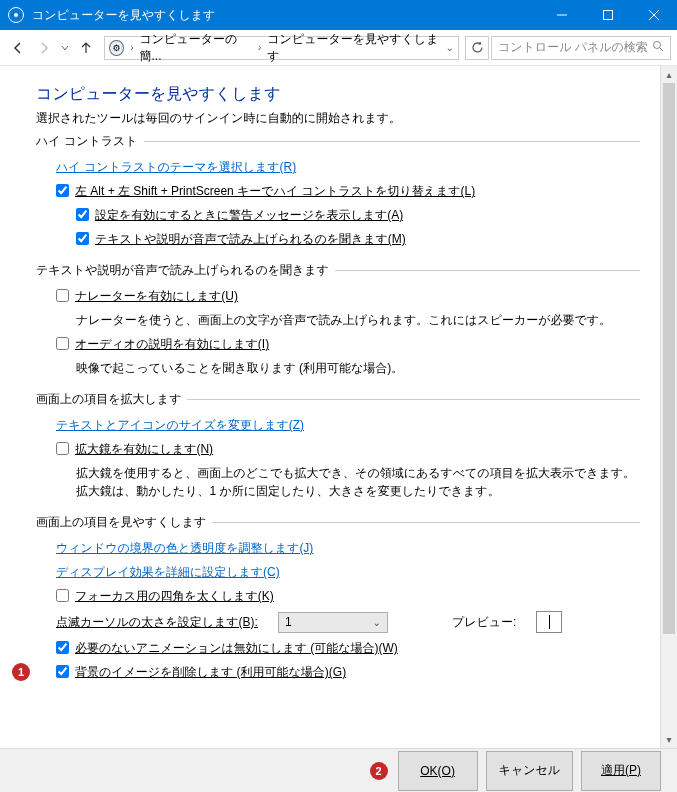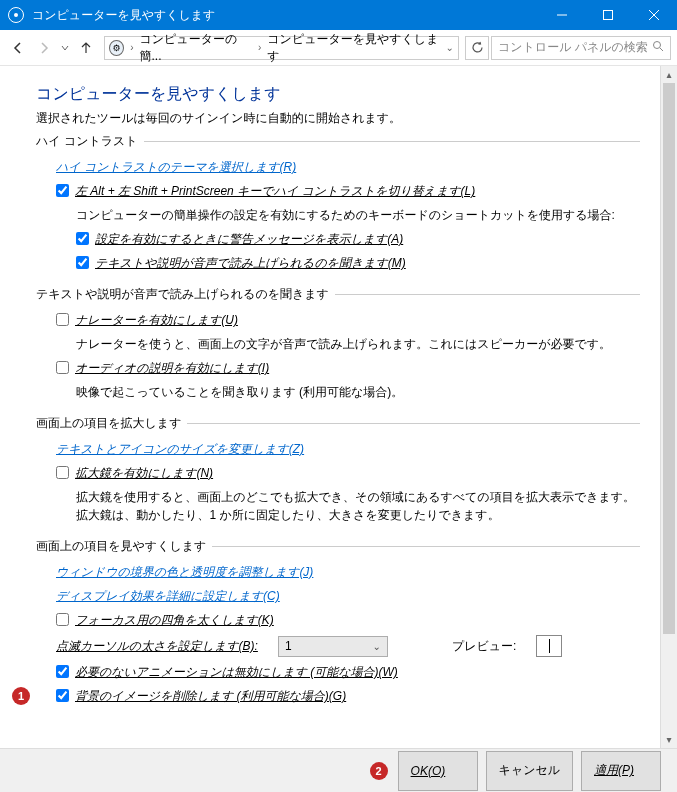--- a/index.html
+++ b/index.html
@@ -71,40 +71,40 @@
   .group-header { display:flex;align-items:center; margin-bottom:8px;}
   .group-header .label { white-space:nowrap; padding-right:6px;}
   .group-header .line { flex:1;height:1px;background:#ccc;}
   .indent1 { padding-left: 20px; }
   .indent2 { padding-left: 40px; }
   .link { color:#0066cc; }
   .row { margin: 4px 0 6px 0; line-height:1.5;}
   .desc { color:#000; }
   label.cb { display:flex;align-items:flex-start;gap:6px;}
   label.cb input { margin:2px 0 0 0; width:13px;height:13px;}
-  .u { text-decoration: underline; font-style: italic; }
+  .u { text-decoration: underline; }
   .cursor-row { display:flex;align-items:center;gap:20px;}
   .select-box { border:1px solid #adadad;width:110px;height:21px;display:flex;align-items:center;padding:0 6px;justify-content:space-between;background:#e9e9e9;}
   .preview-box { border:1px solid #888;width:26px;height:22px;display:flex;align-items:center;justify-content:center;}
   .preview-cursor { width:1px;height:14px;background:#000;}
   
   .badge {
     width:18px;height:18px;border-radius:50%;background:#c62828;color:#fff;
     display:inline-flex;align-items:center;justify-content:center;font-weight:bold;font-size:11px;
     position:absolute;
   }
   
   .footer {
     height:44px;border-top:1px solid #ddd;background:#f0f0f0;
     display:flex;align-items:center;justify-content:flex-end;padding:0 16px;gap:8px;
     position:relative;
   }
   .btn {
     min-width:80px;height:40px;border:1px solid #adadad;background:#e1e1e1;
-    display:flex;align-items:center;justify-content:flex-start;padding:0 12px;font-size:12px;
+    display:flex;align-items:center;justify-content:center;padding:0 12px;font-size:12px;
   }
 </style>
 </head>
 <body>
 
 <div class="titlebar">
   <div class="titlebar-icon">
     <svg width="8" height="8" viewBox="0 0 8 8">
         <circle cx="4" cy="4" r="2" fill="#fff"></circle>
       </svg>
@@ -184,21 +184,20 @@
         <span class="label">ハイ コントラスト</span>
         <span class="line"></span>
       </div>
       <div class="row indent1 link"><span class="u">ハイ コントラストのテーマを選択します(R)</span></div>
       <div class="row indent1">
         <label class="cb">
           <input type="checkbox" checked="" style="">
           <span class="u">左 Alt + 左 Shift + PrintScreen キーでハイ コントラストを切り替えます(L)</span>
         </label>
       </div>
-      <div class="row indent2 desc">コンピューターの簡単操作の設定を有効にするためのキーボードのショートカットを使用する場合:</div>
       <div class="row indent2">
         <label class="cb">
           <input type="checkbox" checked="" style="">
           <span class="u">設定を有効にするときに警告メッセージを表示します(A)</span>
         </label>
       </div>
       <div class="row indent2">
         <label class="cb">
           <input type="checkbox" checked="" style="">
           <span class="u">テキストや説明が音声で読み上げられるのを聞きます(M)</span>

